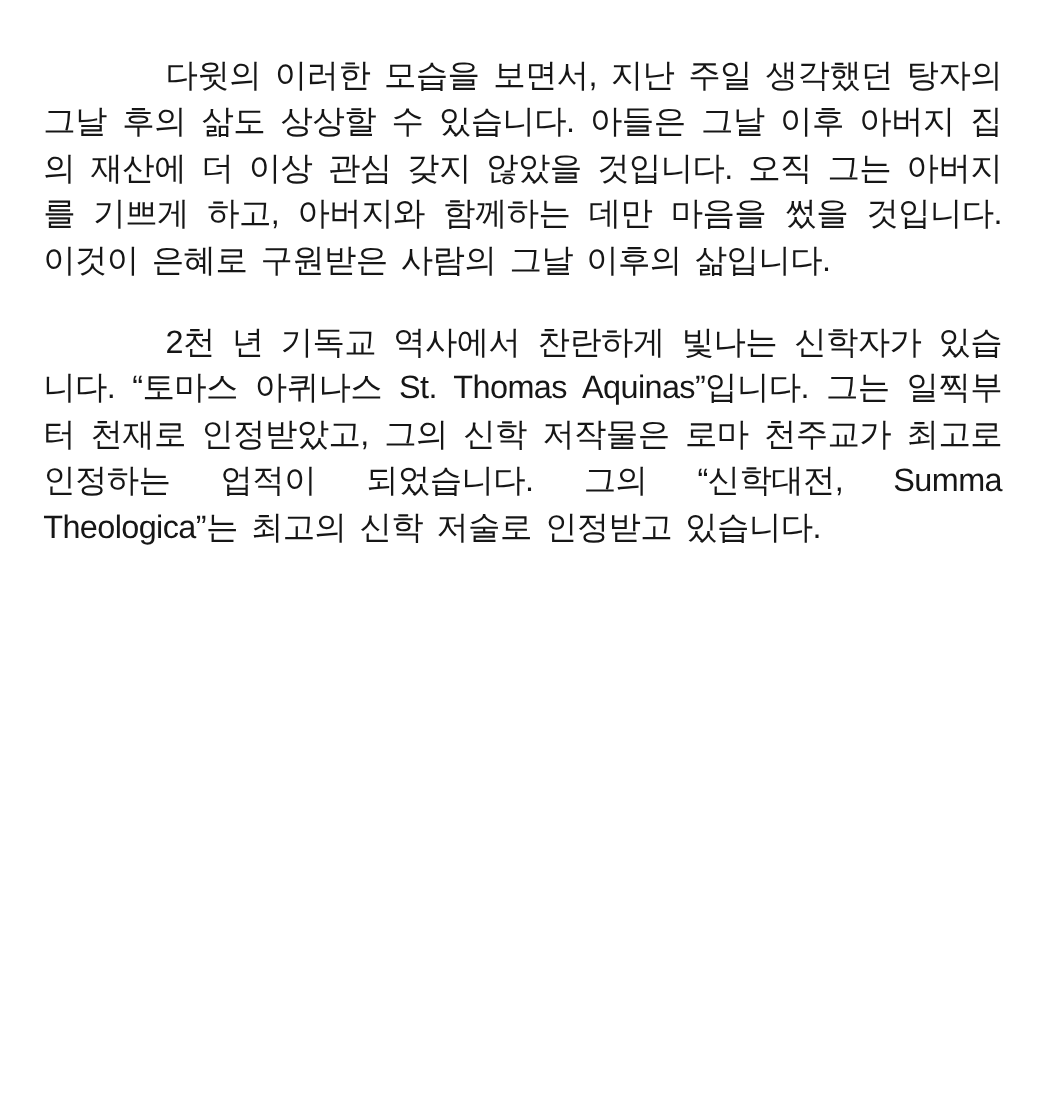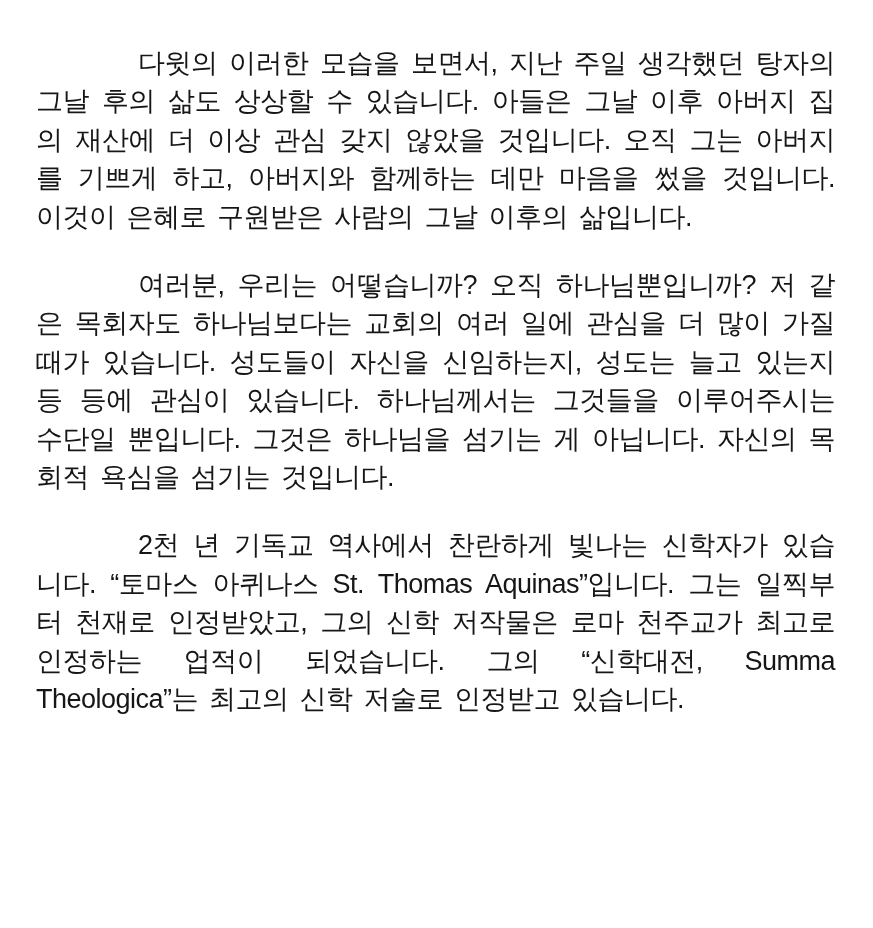--- a/index.html
+++ b/index.html
@@ -35,17 +35,16 @@
   .para.spaced {
     margin-top: 30px;
   }
 </style>
 </head>
 <body>
 
 <div class="page">
   <p class="para">다윗의 이러한 모습을 보면서, 지난 주일 생각했던 탕자의 그날 후의 삶도 상상할 수 있습니다. 아들은 그날 이후 아버지 집의 재산에 더 이상 관심 갖지 않았을 것입니다. 오직 그는 아버지를 기쁘게 하고, 아버지와 함께하는 데만 마음을 썼을 것입니다. 이것이 은혜로 구원받은 사람의 그날 이후의 삶입니다.</p>
 
-  <p class="para spaced">여러분, 우리는 어떻습니까? 오직 하나님뿐입니까? 저 같은 목회자도 하나님보다는 교회의 여러 일에 관심을 더 많이 가질 때가 있습니다. 성도들이 자신을 신임하는지, 성도는 늘고 있는지 등 등에 관심이 있습니다. 하나님께서는 그것들을 이루어주시는 수단일 뿐입니다. 그것은 하나님을 섬기는 게 아닙니다. 자신의 목회적 욕심을 섬기는 것입니다.</p>
 
 
   <p class="para spaced">2천 년 기독교 역사에서 찬란하게 빛나는 신학자가 있습니다. “토마스 아퀴나스 St. Thomas Aquinas”입니다. 그는 일찍부터 천재로 인정받았고, 그의 신학 저작물은 로마 천주교가 최고로 인정하는 업적이 되었습니다. 그의 “신학대전, Summa Theologica”는 최고의 신학 저술로 인정받고 있습니다.</p>
 </div>
 
 </body></html>

